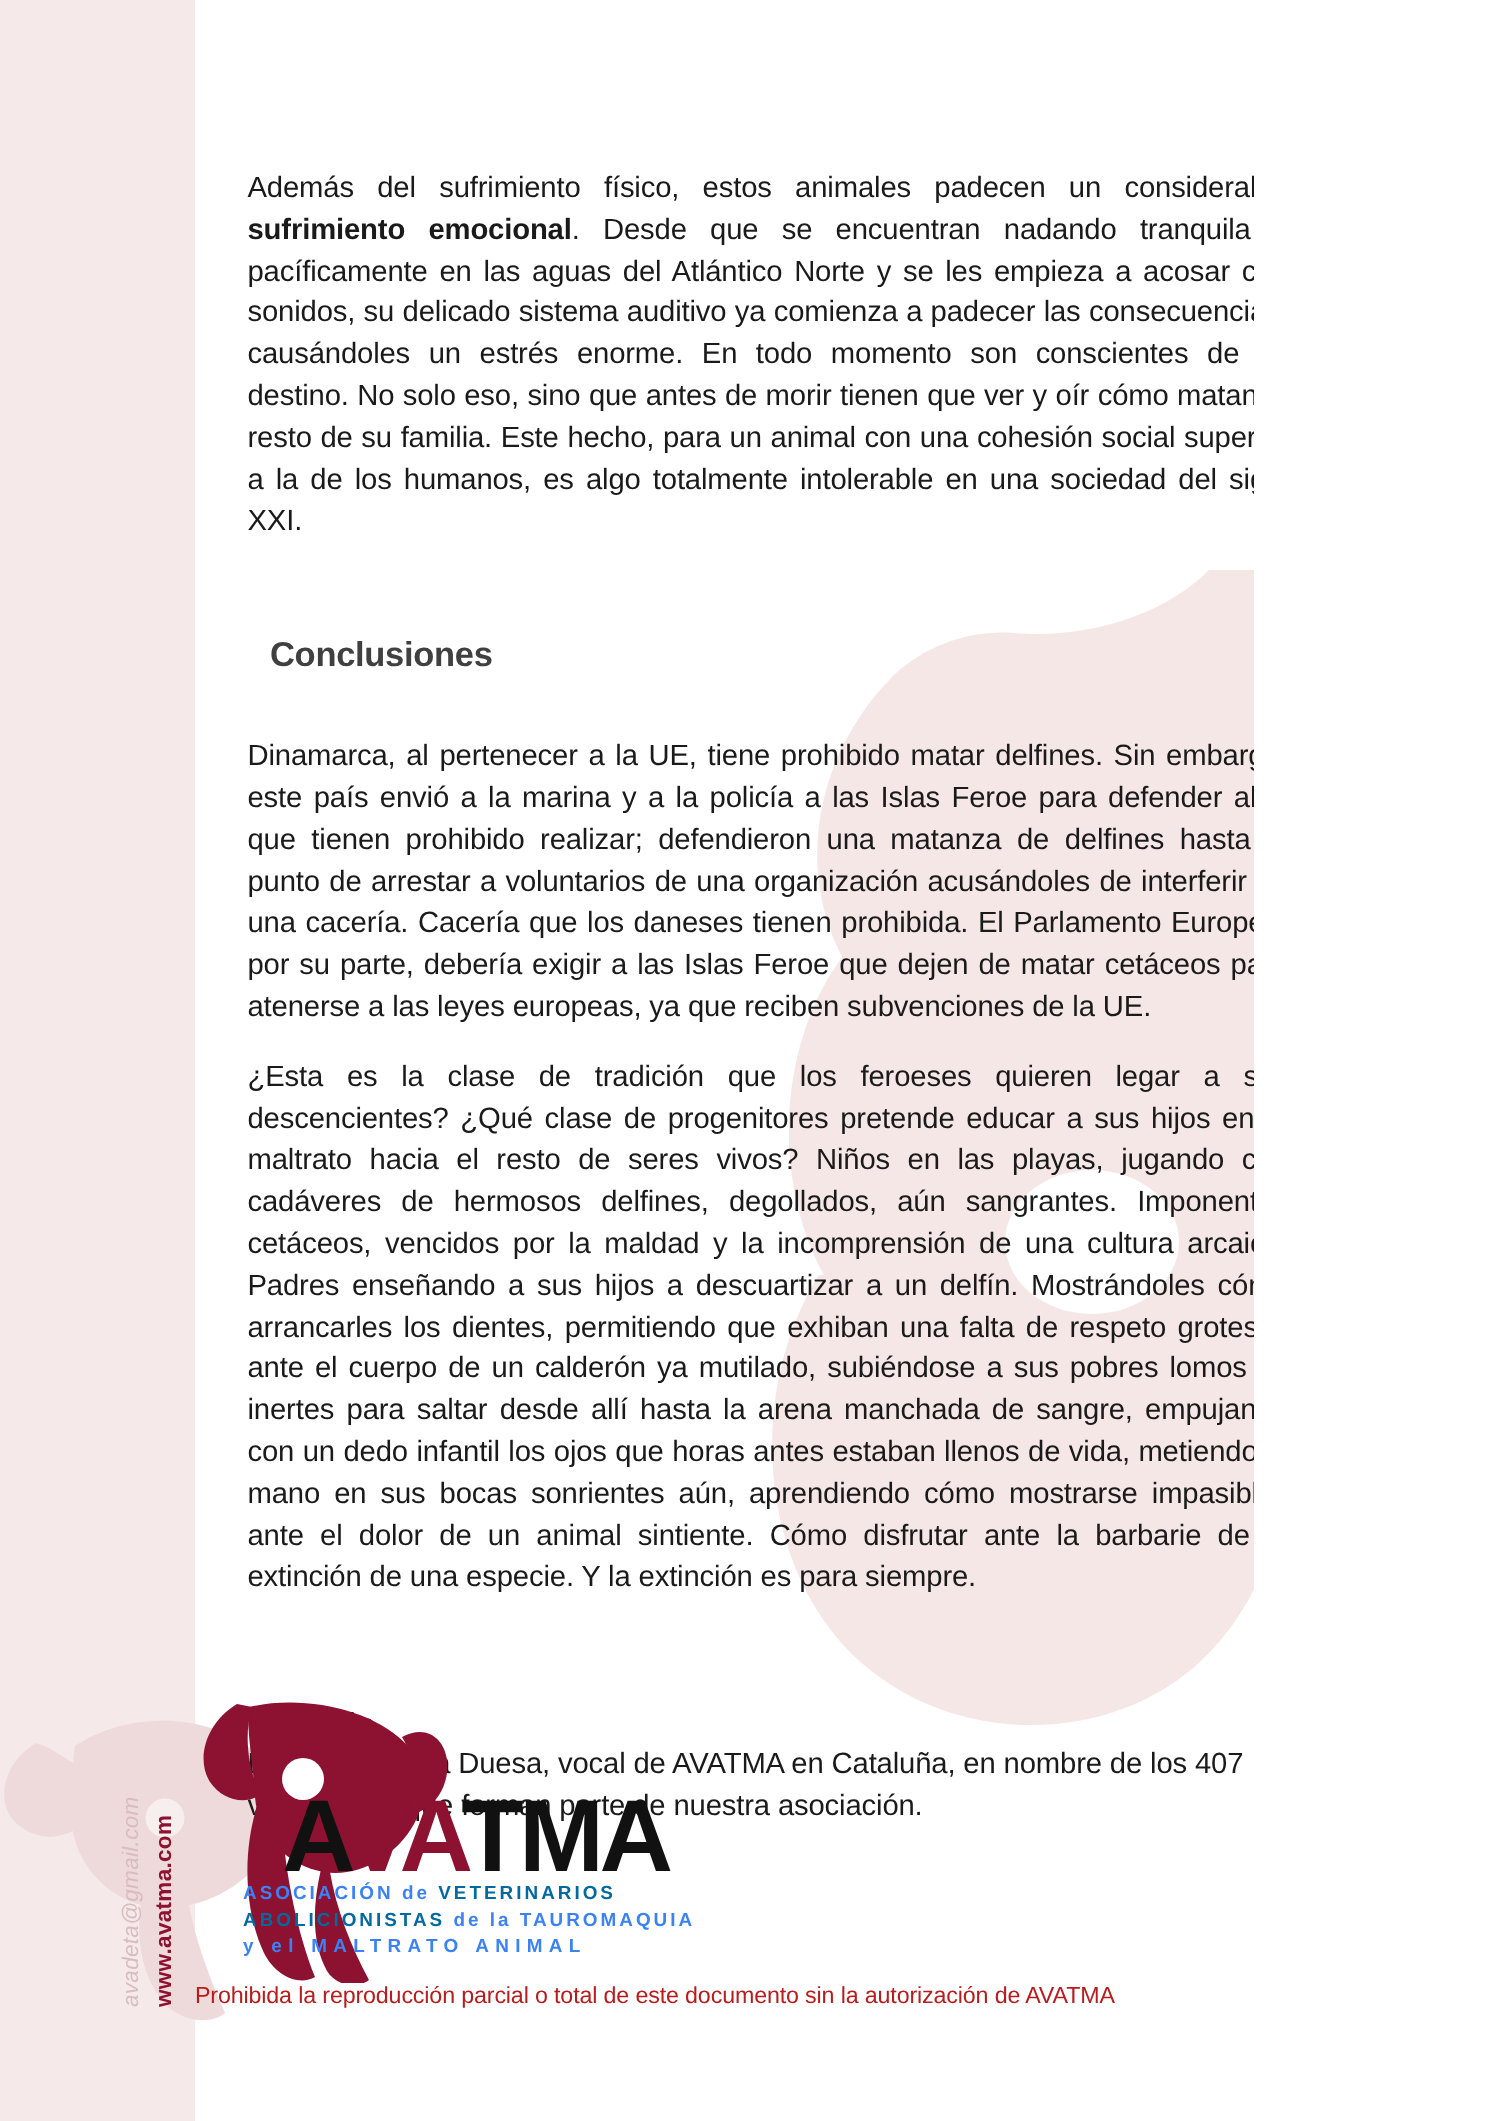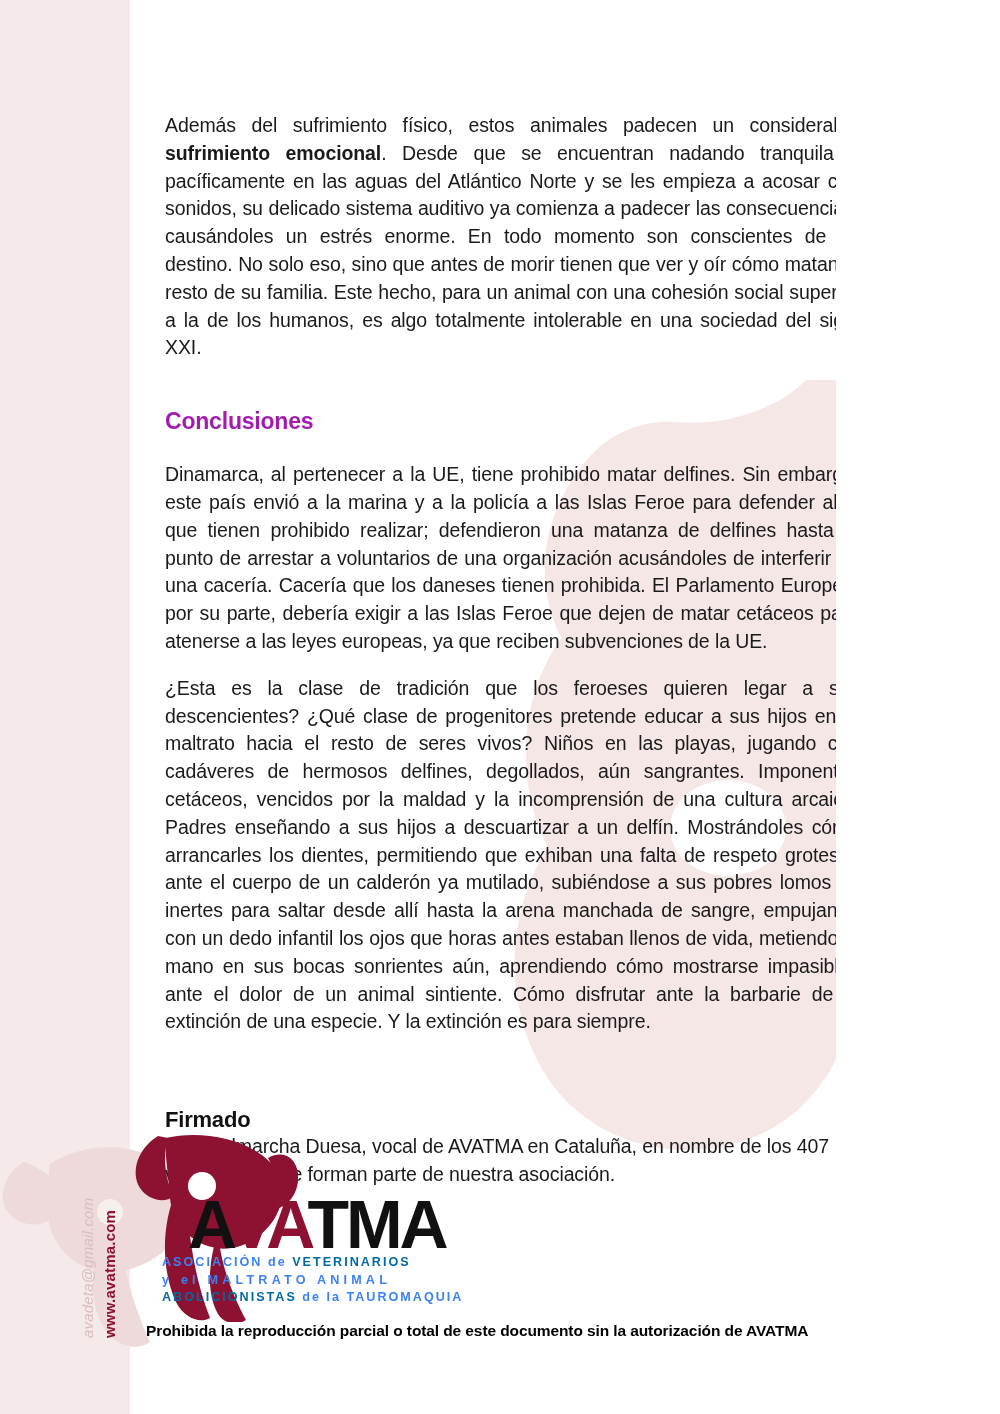--- a/index.html
+++ b/index.html
@@ -110,24 +110,24 @@
   p.body-par b {
     font-weight: bold;
   }
 
   .gap-lg { height: 46px; }
   .gap-md { height: 26px; }
   .gap-sm { height: 19px; }
   .gap-xl { height: 52px; }
 
   h2.section-title {
-    margin: 0;
+    margin: 15px;
     font-size: 23px;
     font-weight: bold;
-    color: #a21caf;
+    color: #404040;
     letter-spacing: -0.2px;
   }
 
   h3.signoff-title {
     margin: 0;
     font-size: 22px;
     font-weight: bold;
     color: #111111;
     letter-spacing: -0.2px;
   }
@@ -174,28 +174,27 @@
     white-space: nowrap;
   }
   .tg-dark { color: #3b82f6; }
   .tg-red { color: #0369a1; }
   .tg-line { display: block; }
   .tg-line.l3 { letter-spacing: 4.2px; }
 
   
   .footer-note {
     position: absolute;
-    left: 146px;
+    left: 130px;
     top: 1322px;
     width: 760px;
     font-size: 15.5px;
-    color: #000000;
+    color: #b91c1c;
     z-index: 4;
     letter-spacing: -0.1px;
-    font-weight: bold;
   }
 </style>
 </head>
 <body>
 
 <div id="page">
 
   <div class="left-band"></div>
 
   <svg class="watermark-right" viewBox="0 0 420 900" aria-hidden="true">
@@ -279,20 +278,20 @@
                  C 70 156, 62 116, 60 82 Z"></path>
       </g>
 
       <circle cx="74" cy="54" r="14" fill="#ffffff"></circle>
     </svg>
 
     <div class="wordmark"><span class="wm-a1">A</span><span class="wm-va">VA</span><span class="wm-tma">TMA</span></div>
 
     <div class="tagline">
       <span class="tg-line"><span class="tg-dark">ASOCIACIÓN </span><span class="tg-dark">de </span><span class="tg-red">VETERINARIOS</span></span>
+      <span class="tg-line"><span class="tg-red">ABOLICIONISTAS </span><span class="tg-dark">de la </span><span class="tg-dark">TAUROMAQUIA</span></span>
       <span class="tg-line l3 tg-dark">y el MALTRATO ANIMAL</span>
-      <span class="tg-line"><span class="tg-red">ABOLICIONISTAS </span><span class="tg-dark">de la </span><span class="tg-dark">TAUROMAQUIA</span></span>
     </div>
   </div>
 
   <div class="footer-note">Prohibida la reproducción parcial o total de este documento sin la autorización de AVATMA</div>
 
 </div>
 
 </body></html>

